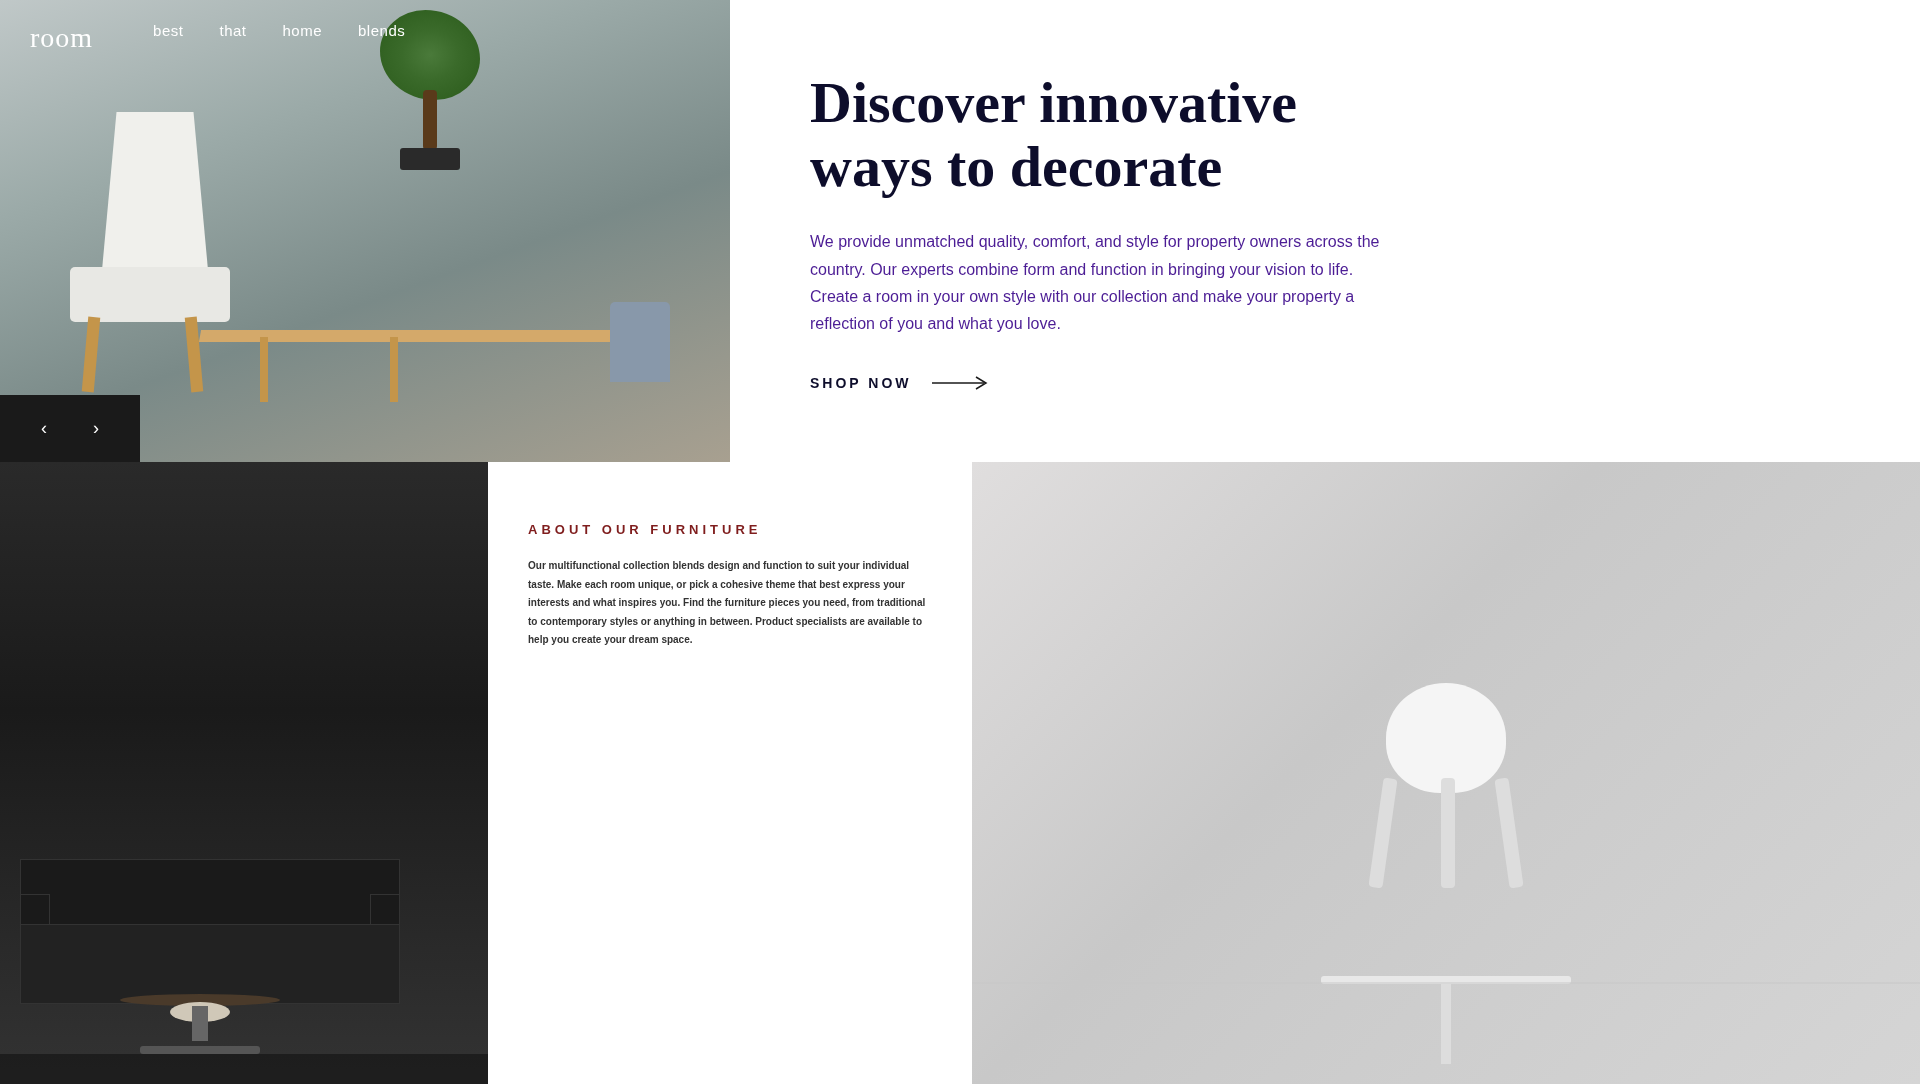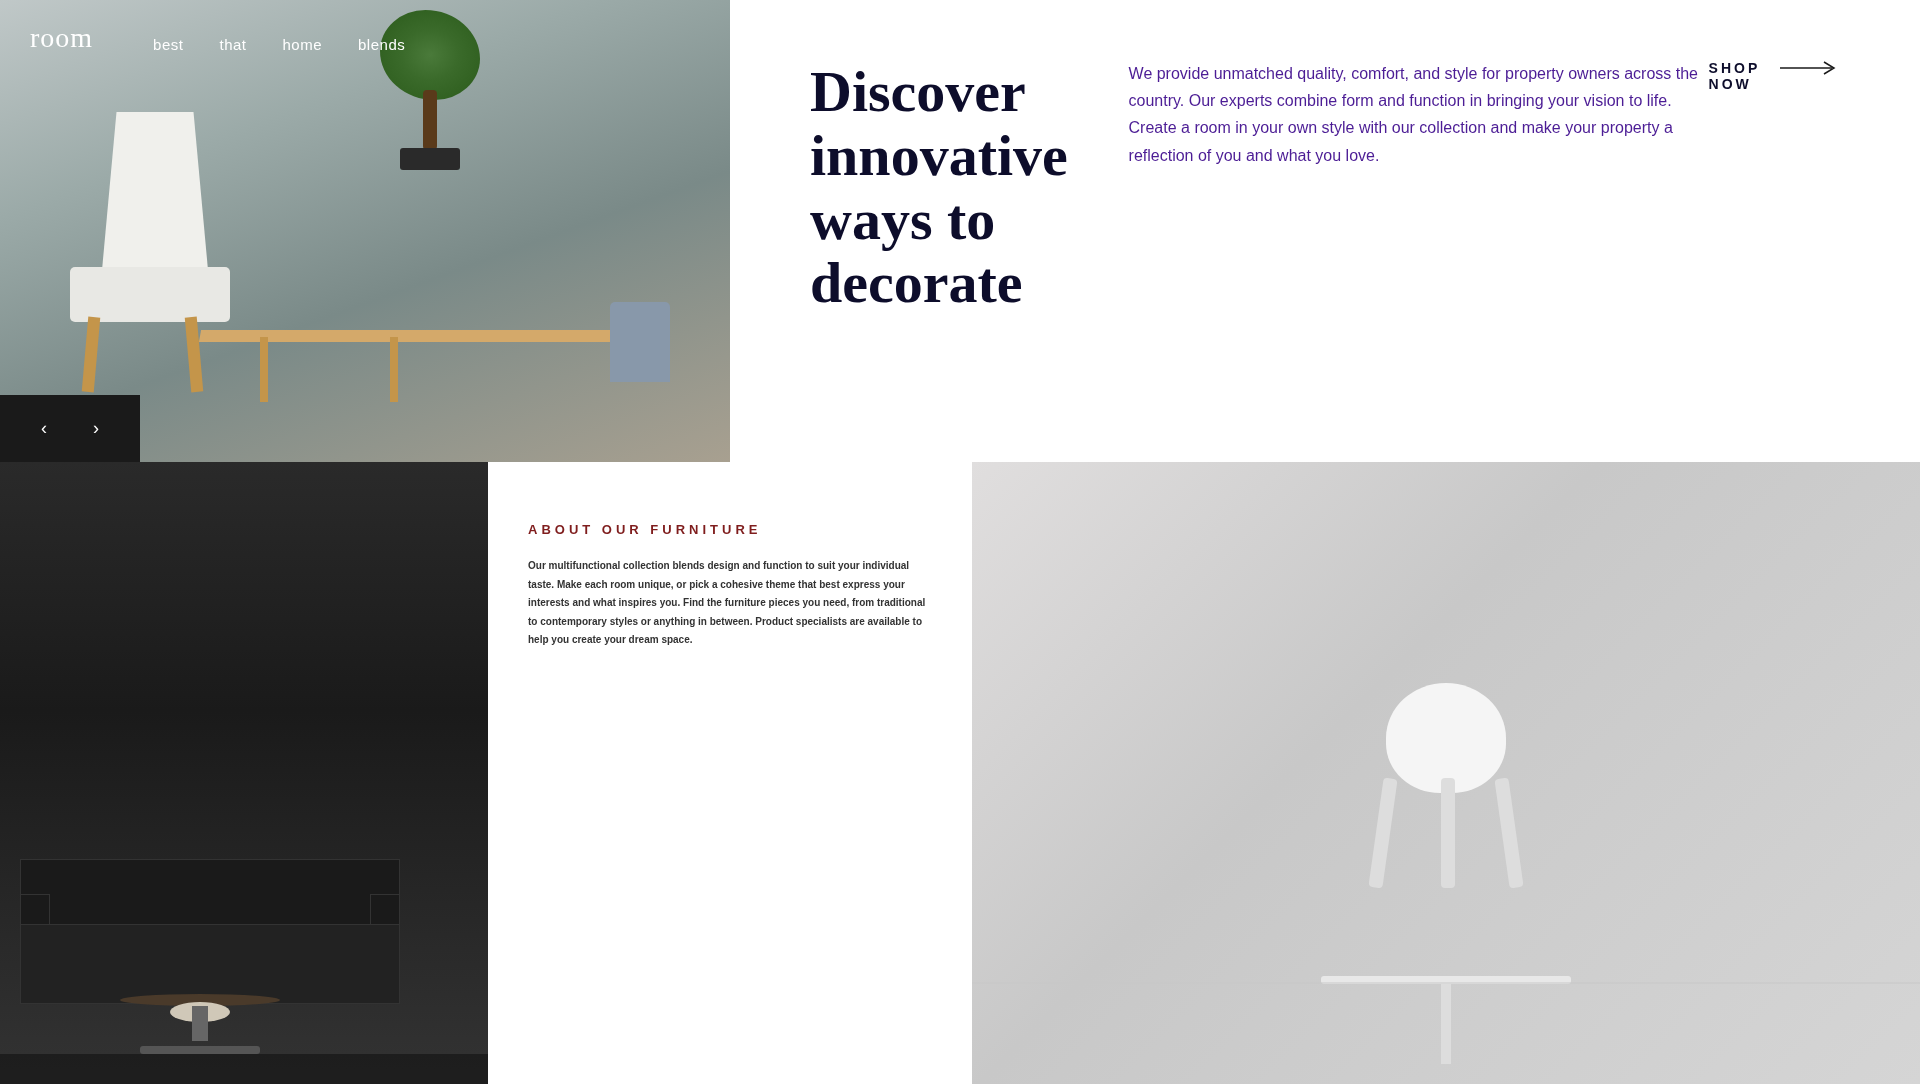--- a/index.html
+++ b/index.html
@@ -4,21 +4,21 @@
   <style>
     * { margin: 0; padding: 0; box-sizing: border-box; }
     body { font-family: 'Georgia', serif; background: #fff; width: 1920px; min-height: 1084px; overflow-x: hidden; }
 
     
     nav {
       position: absolute;
       top: 0; left: 0;
       width: 730px;
       display: flex;
-      align-items: flex-end;
+      align-items: flex-start;
       padding: 22px 30px;
       z-index: 10;
     }
     .nav-logo {
       font-family: 'Georgia', serif;
       font-size: 28px;
       font-weight: 400;
       color: #fff;
       letter-spacing: 1px;
       margin-right: 60px;
@@ -158,20 +158,21 @@
       width: 100px;
       height: 90px;
       background: radial-gradient(ellipse, #4a7a3a 0%, #3a6a2a 40%, #2a5a1a 100%);
       border-radius: 50% 60% 50% 60%;
     }
 
     
     .hero-content {
       flex: 1;
       display: flex;
+      flex-direction: column;
       justify-content: center;
       padding: 60px 80px;
       background: #fff;
       position: relative;
     }
     .hero-title {
       font-family: 'Georgia', serif;
       font-size: 58px;
       font-weight: 900;
       color: #0d0d2b;

